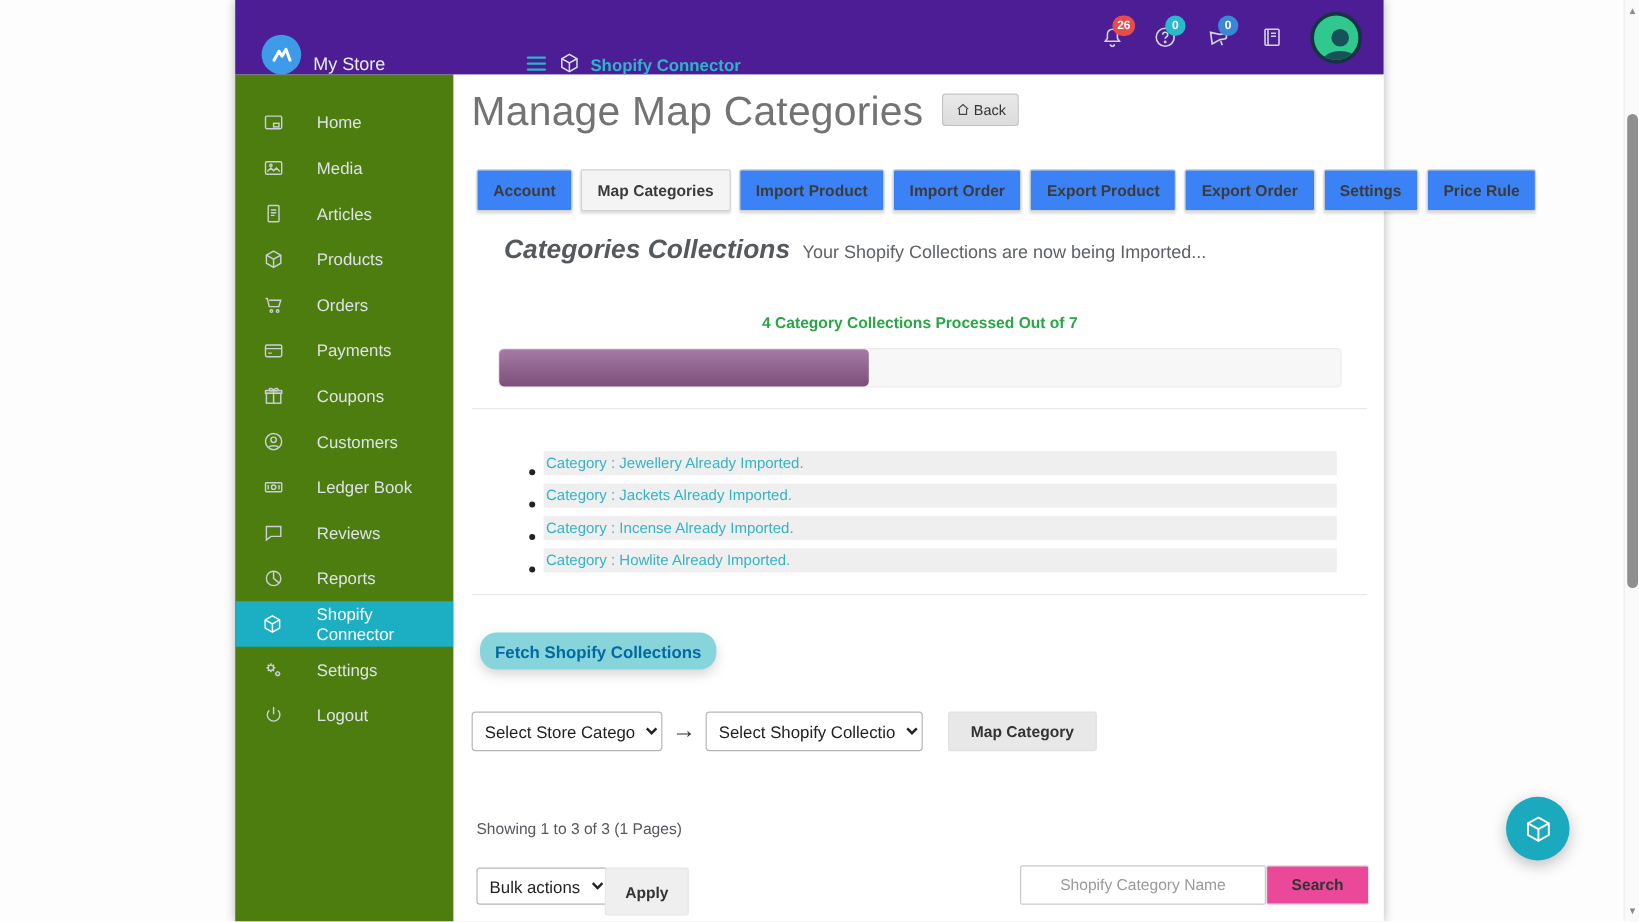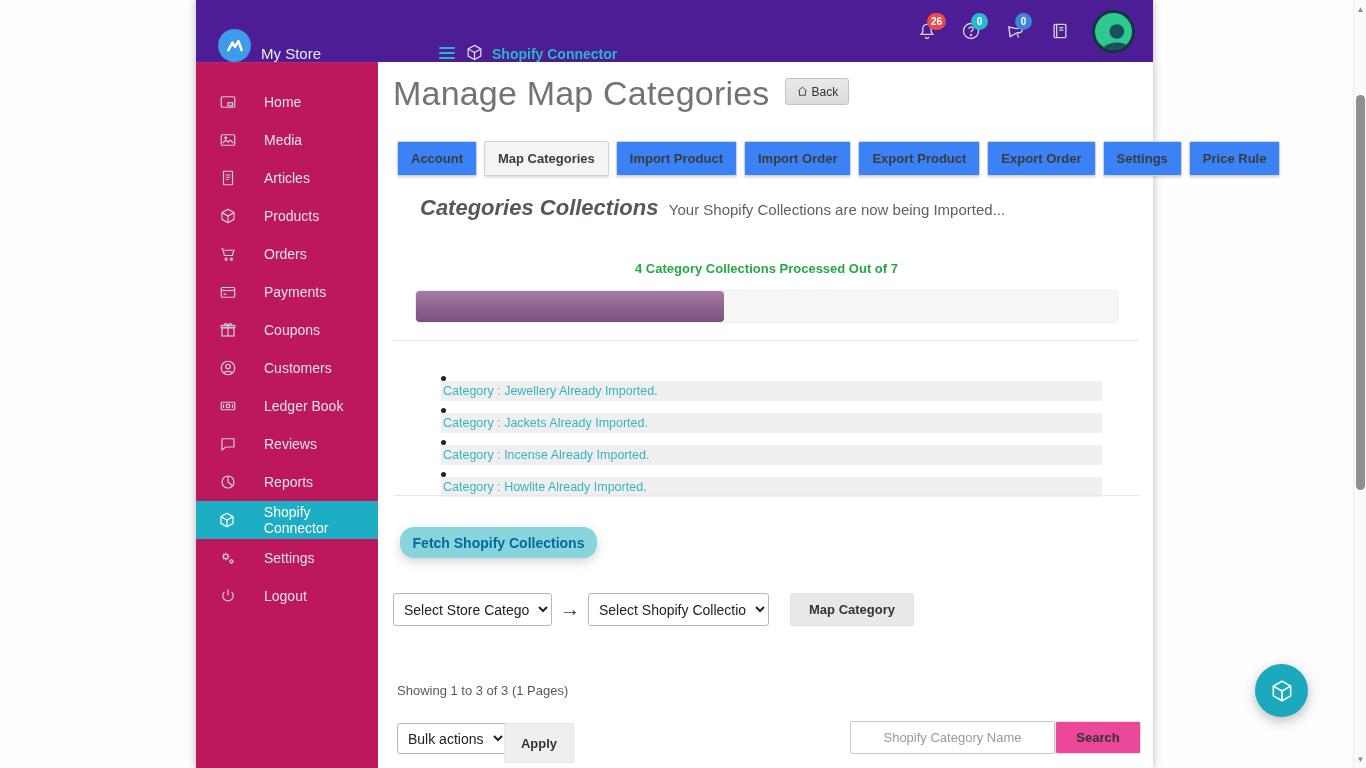--- a/index.html
+++ b/index.html
@@ -30,21 +30,21 @@
            justify-content:center; font-weight:700; }
   .badge-red { background:#e74c4c; }
   .badge-teal { background:#29b9ca; }
   .badge-blue { background:#3a87d6; }
   .avatar { width:43px; height:43px; border-radius:50%; background:#2fc98f; margin-left:22px;
             border:3px solid #153340; overflow:hidden; position:relative; cursor:pointer; }
   .avatar svg { position:absolute; left:-2px; top:2px; }
 
   
   .sidebar { position:absolute; left:0; top:62px; width:182px; height:706px;
-             background:#be185d; border-top:1px solid rgba(255,255,255,0.07); padding-top:20px; }
+             background:#4d7c0f; border-top:1px solid rgba(255,255,255,0.07); padding-top:20px; }
   .side-item { height:38px; display:flex; align-items:center; padding-left:22px;
                color:#dde3e8; font-size:14px; cursor:pointer; }
   .side-item .s-icon { width:19px; height:19px; margin-right:27px; display:flex;
                        align-items:center; justify-content:center; color:#c9d1d7; }
   .side-item.active { background:#1caec3; color:#ffffff; }
   .side-item.active .s-icon { color:#ffffff; }
 
   
   .main { position:absolute; left:182px; top:62px; width:775px; height:706px; background:#ffffff; }
 
@@ -70,21 +70,21 @@
                    color:#28a745; font-size:13px; font-weight:700; }
   .progress-track { position:absolute; left:37px; top:228px; width:703px; height:33px;
                     background:#f7f7f7; border:1px solid #ececec; border-radius:4px; }
   .progress-fill { height:100%; border-radius:4px;
                    background:linear-gradient(#a57ba3,#7d4e7c); }
 
   .hr1 { position:absolute; left:15px; top:278px; width:746px; border:none; border-top:1px solid #e8e8e8; }
   .hr2 { position:absolute; left:15px; top:433px; width:746px; border:none; border-top:1px solid #e8e8e8; }
 
   .msg-list { position:absolute; left:63px; top:314px; width:700px; }
-  .msg-row { display:flex; align-items:flex-start; margin-bottom:7px;flex-direction:column; }
+  .msg-row { display:flex; align-items:flex-end; margin-bottom:7px; }
   .msg-bullet { width:5px; height:5px; border-radius:50%; background:#222; margin-right:7px; flex:0 0 auto; }
   .msg-bar { width:661px; height:20px; background:#efefef; display:flex; align-items:center;
              padding-left:2px; font-size:12.5px; color:#35b4c5; }
 
   .fetch-btn { position:absolute; left:22px; top:465px; width:197px; height:31px;
                background:#87d5da; border:none; border-radius:14px; color:#0369a1;
                font-size:14px; font-weight:700; cursor:pointer;
                box-shadow:0 4px 10px rgba(90,90,90,0.25); font-family:inherit; }
 
   .map-row { position:absolute; left:15px; top:531px; display:flex; align-items:center; }

